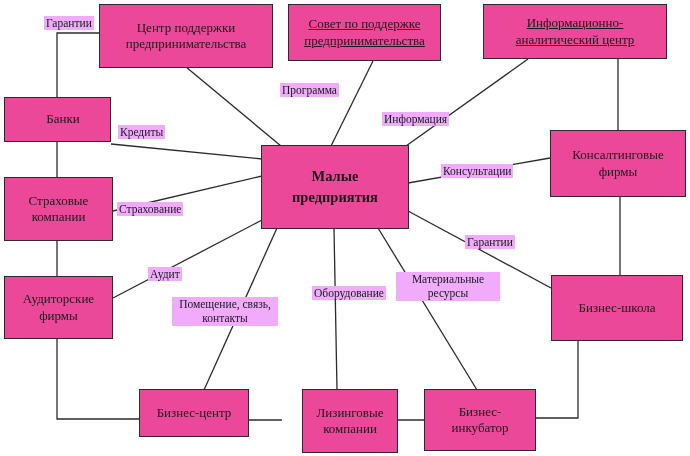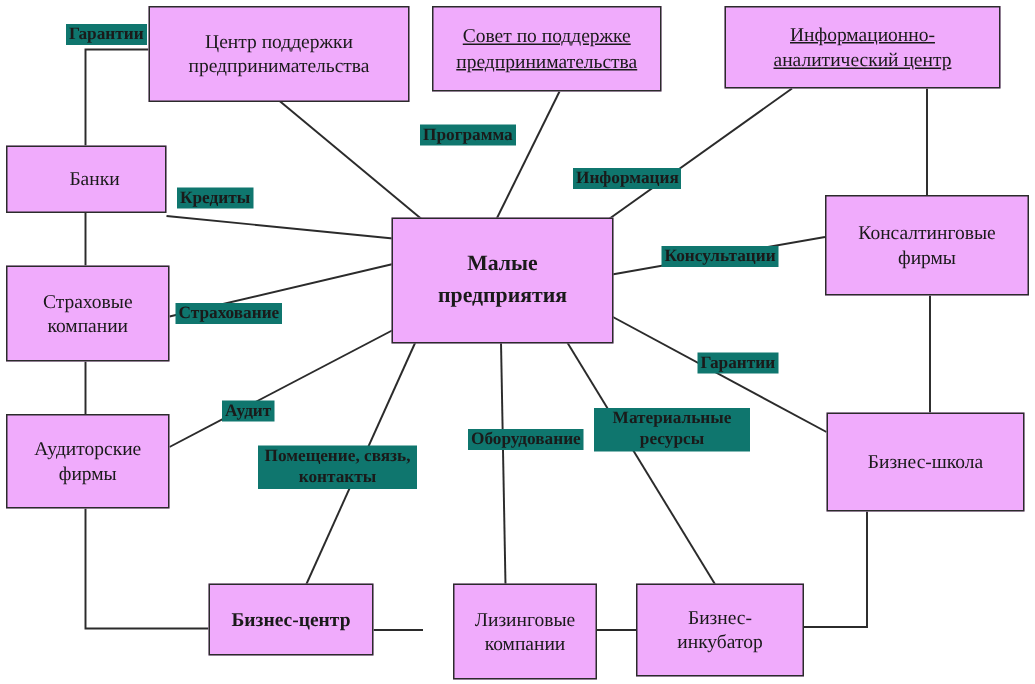--- a/index.html
+++ b/index.html
@@ -2,40 +2,40 @@
 <html><head>
 <meta charset="utf-8">
 <style>
   html,body{margin:0;padding:0;background:#fff;}
   #canvas{
     position:relative;width:690px;height:456px;background:#ffffff;overflow:hidden;
     font-family:"Liberation Serif","DejaVu Serif",serif;color:#1a1a1a;
   }
   #wires{position:absolute;left:0;top:0;width:690px;height:456px;}
   .node{
-    position:absolute;box-sizing:border-box;border:1.5px solid #2b2b2b;background:#f0abfc;
+    position:absolute;box-sizing:border-box;border:1.5px solid #2b2b2b;background:#ec4899;
     display:flex;align-items:center;justify-content:center;text-align:center;
     font-size:13px;line-height:1.25;padding:2px 6px;
   }
   .node.center{font-weight:bold;font-size:14.5px;line-height:1.45;}
   .elabel{
-    position:absolute;font-size:11.5px;line-height:1.25;background:#0f766e;
-    padding:0 2px;white-space:nowrap;font-weight:bold;
+    position:absolute;font-size:11.5px;line-height:1.25;background:#f0abfc;
+    padding:0 2px;white-space:nowrap;
   }
   .elabel.wrap{white-space:normal;text-align:center;}
   
   .n-support-center{left:99px;top:4px;width:174px;height:64px;}
   .n-support-council{left:288px;top:4px;width:153px;height:57px;text-decoration:underline;}
   .n-info-center{left:483px;top:4px;width:184px;height:55px;text-decoration:underline;}
   .n-banks{left:4px;top:97px;width:107px;height:45px;padding-left:17px;}
   .n-insurance{left:4px;top:177px;width:109px;height:64px;}
   .n-audit-firms{left:4px;top:276px;width:109px;height:63px;}
   .n-consulting{left:550px;top:130px;width:136px;height:67px;}
   .n-business-school{left:551px;top:275px;width:132px;height:66px;}
-  .n-business-center{left:139px;top:389px;width:110px;height:48px;font-weight:bold;}
+  .n-business-center{left:139px;top:389px;width:110px;height:48px;}
   .n-leasing{left:282px;top:389px;width:96px;height:64px;margin-left:20px;}
   .n-incubator{left:424px;top:389px;width:112px;height:62px;}
   .n-center{left:261px;top:145px;width:148px;height:84px;}
   
   .lb-garantii{left:44px;top:16px;}
   .lb-programma{left:280px;top:83px;}
   .lb-informacia{left:382px;top:112px;}
   .lb-kredity{left:118px;top:125px;}
   .lb-konsultacii{left:441px;top:164px;}
   .lb-strahovanie{left:117px;top:202px;}

